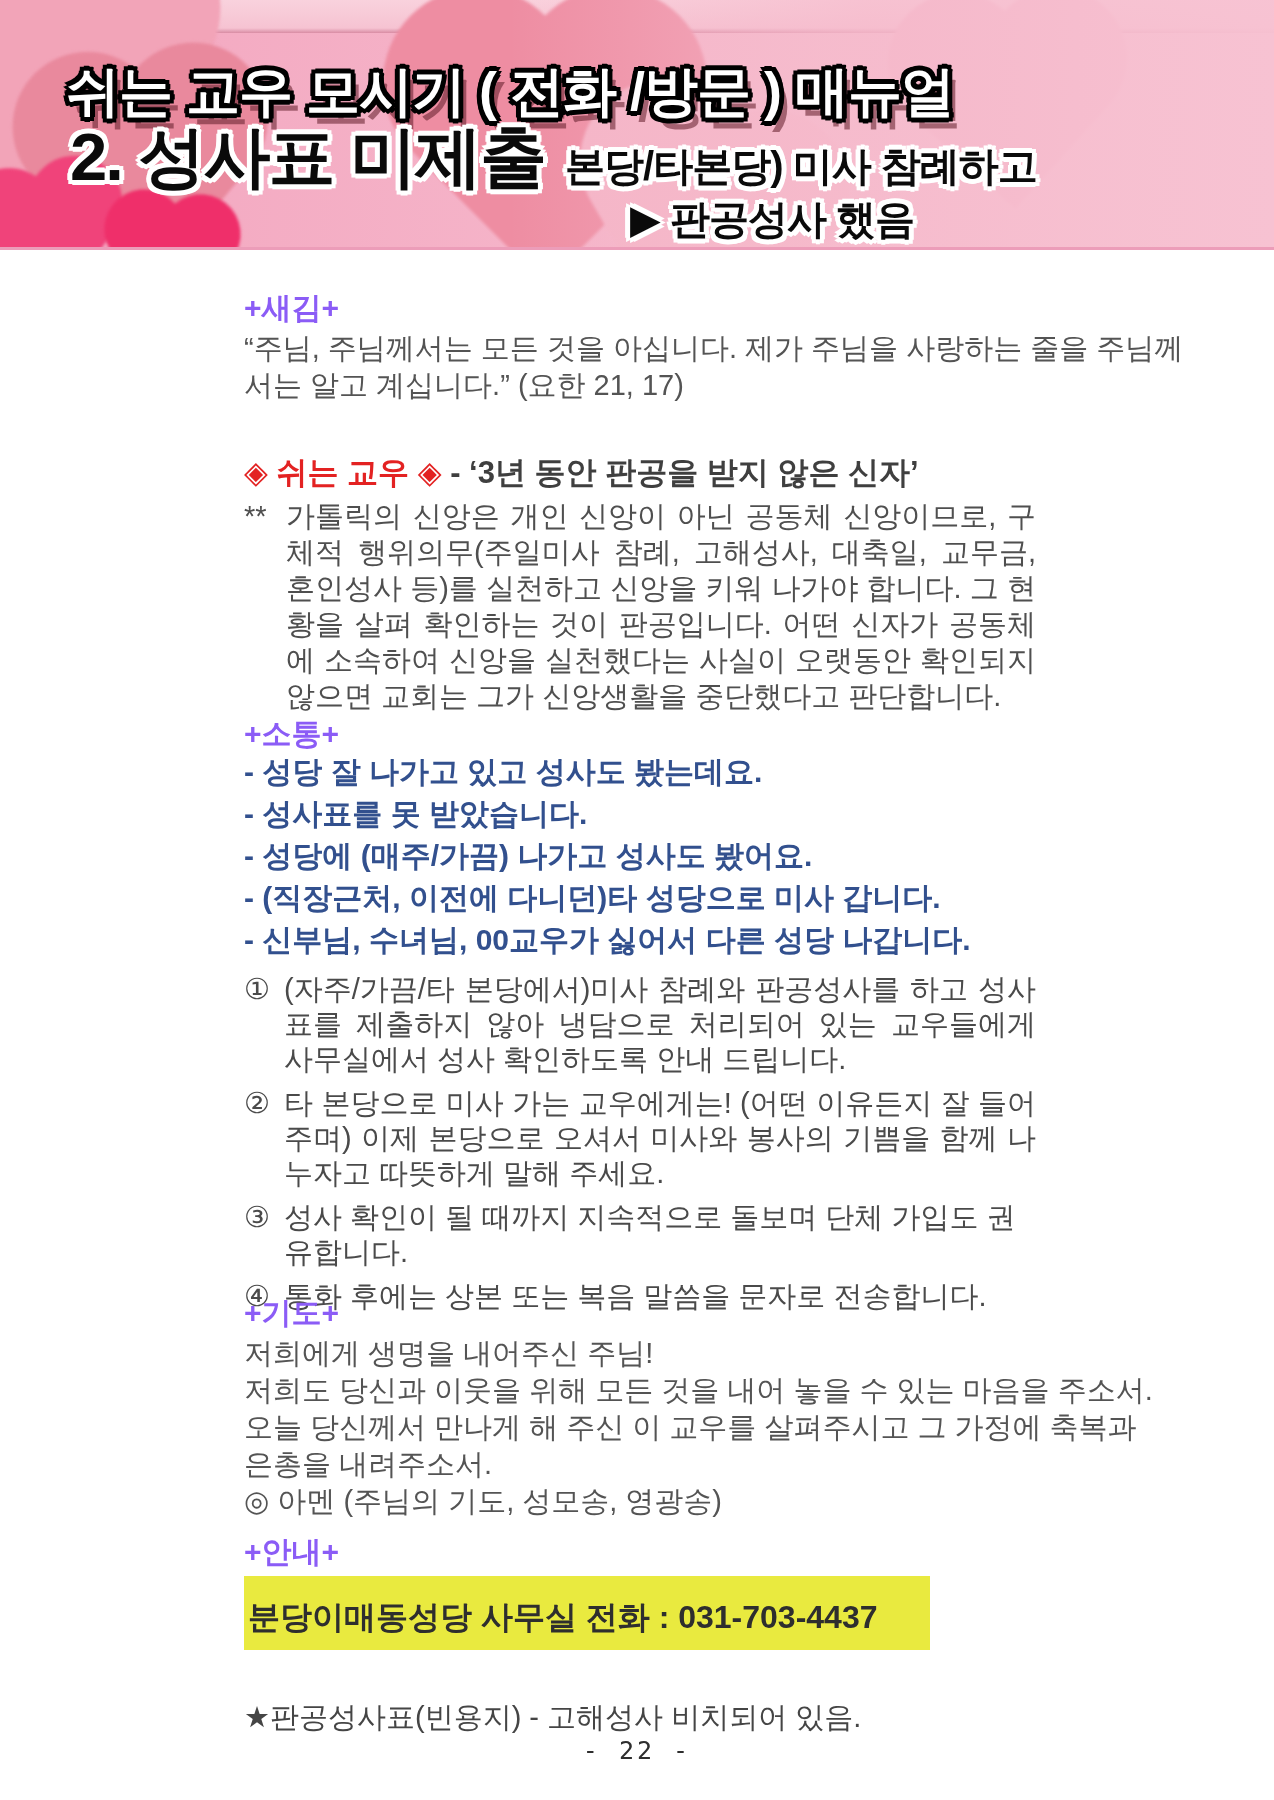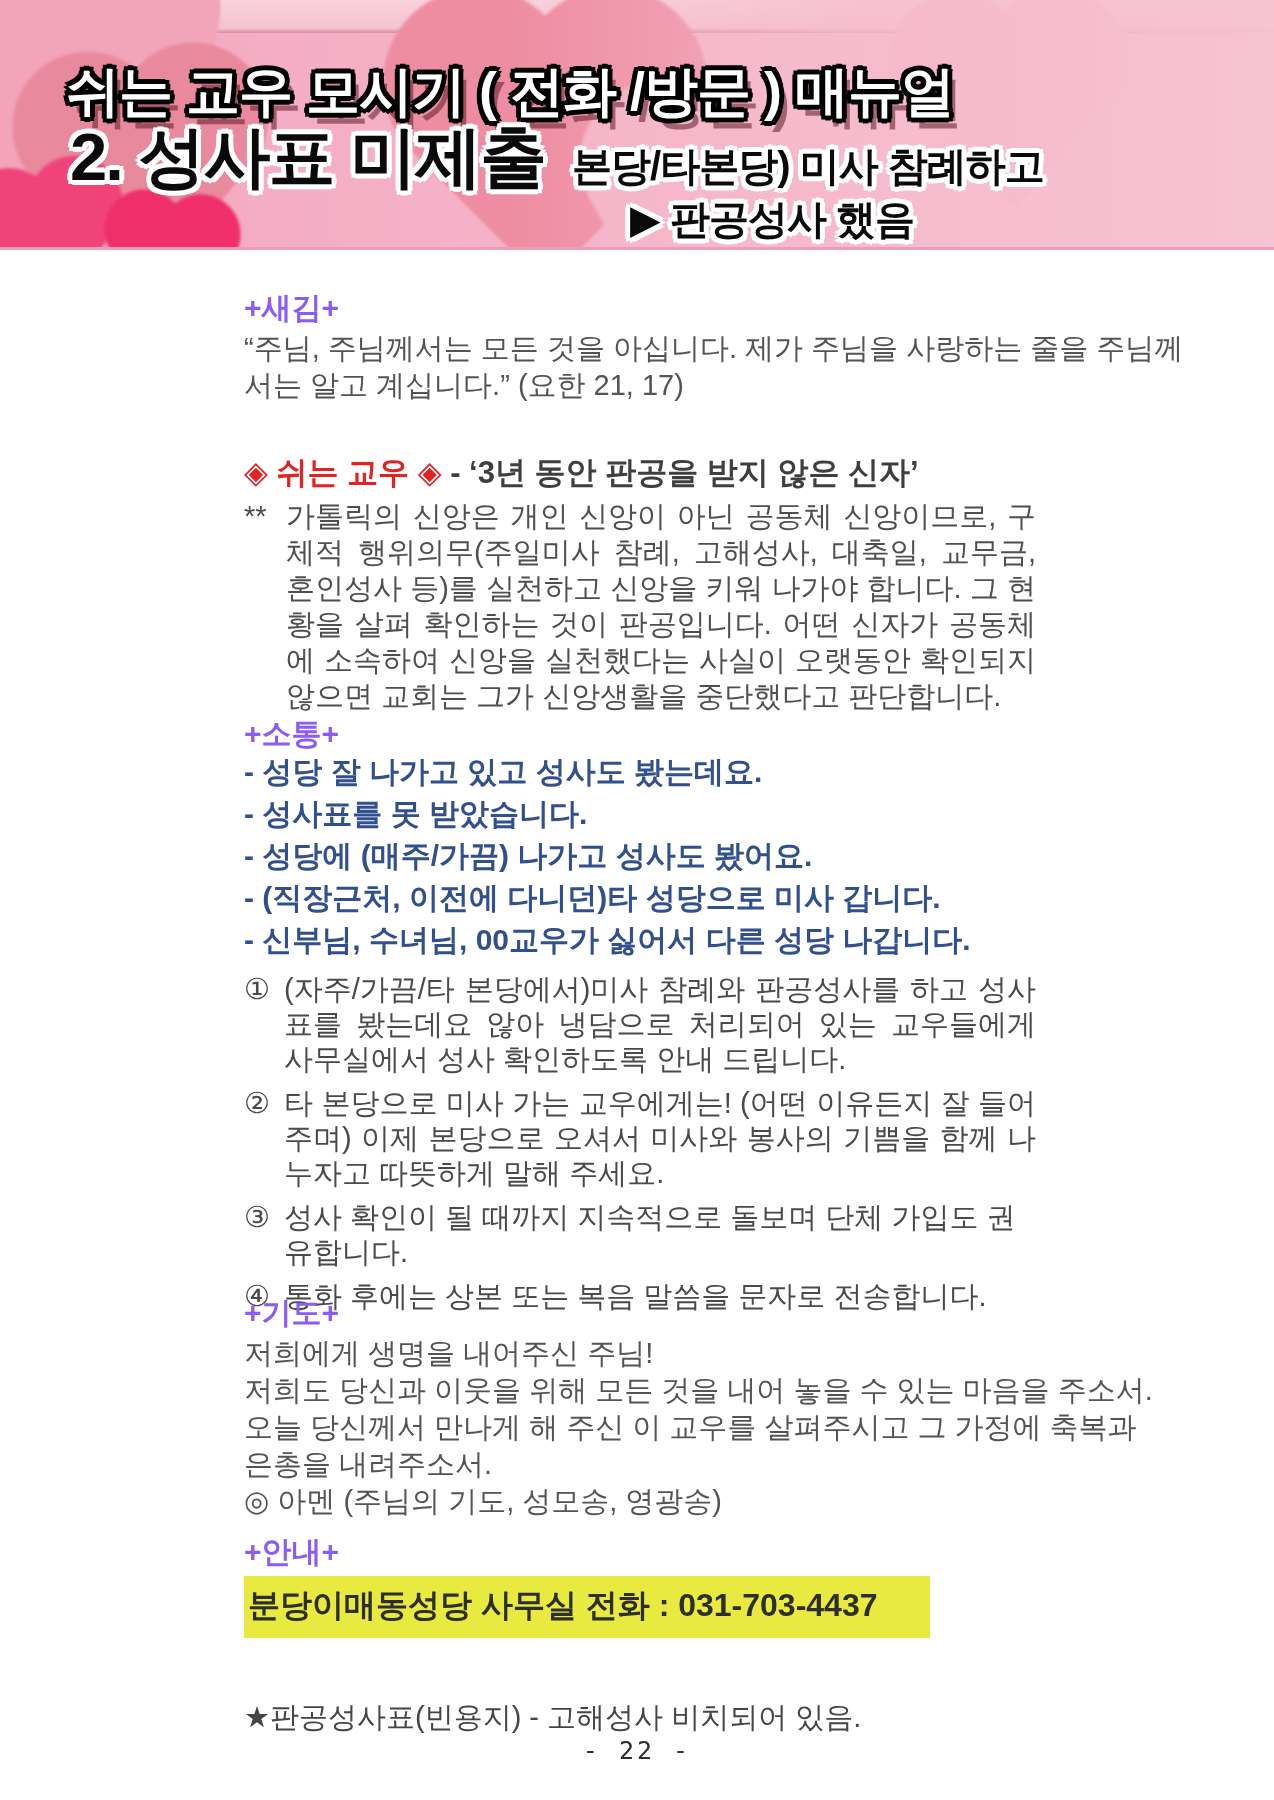--- a/index.html
+++ b/index.html
@@ -33,21 +33,21 @@
   
   .title-line1 {
     position:absolute; left:66px; top:56px; font-size:54px; font-weight:900;
     color:#ffffff; letter-spacing:-1px; white-space:nowrap;
     text-shadow:
       -4px -4px 0 #000, 4px -4px 0 #000, -4px 4px 0 #000, 4px 4px 0 #000,
       -5px 0 0 #000, 5px 0 0 #000, 0 -5px 0 #000, 0 5px 0 #000,
       8px 11px 0 rgba(96,28,40,.55);
   }
   .title-line2-row {
-    position:absolute; left:70px; top:112px; display:flex; align-items:baseline; gap:27px; white-space:nowrap;
+    position:absolute; left:70px; top:112px; display:flex; align-items:baseline; gap:20px; white-space:nowrap;
   }
   .outline-white {
     color:#0a0a0a; font-weight:900;
     text-shadow:
       -4px -4px 0 #fff, 4px -4px 0 #fff, -4px 4px 0 #fff, 4px 4px 0 #fff,
       -5px 0 0 #fff, 5px 0 0 #fff, 0 -5px 0 #fff, 0 5px 0 #fff;
   }
   .title-line2 { font-size:67px; letter-spacing:-2px; }
   .title-line2-suffix { font-size:40px; letter-spacing:-1px; }
   .title-line3 {
@@ -62,21 +62,21 @@
   .quote-line { white-space:nowrap; }
   .para-row { display:flex; align-items:flex-start; }
   .para-marker { flex:0 0 42px; font-size:29px; color:#4f4f4f; line-height:36px; }
   .para-body { flex:1; font-size:29px; color:#4f4f4f; line-height:36px; text-align:justify; word-break:break-all; }
   .blue-item { font-size:30px; font-weight:bold; color:#32508e; height:42px; white-space:nowrap; }
   .num-item { display:flex; align-items:flex-start; margin-bottom:9px; }
   .num-marker { flex:0 0 40px; font-size:29px; color:#4a4a4a; line-height:35px; }
   .num-body { flex:1; font-size:29px; color:#4a4a4a; line-height:35px; text-align:justify; word-break:break-all; }
   .prayer-line { white-space:nowrap; line-height:37px; }
   .yellow-box {
-    display:inline-block; background:#e9ea3f; padding:8px 52px 10px 4px;
+    display:inline-block; background:#e9ea3f; padding:20px 52px 10px 4px;
     font-size:32px; font-weight:bold; color:#2e2e2e; white-space:nowrap;
   }
   .star-note { font-size:29px; color:#454545; white-space:nowrap; }
   .footer-page {
     position:absolute; top:1736px; left:0; width:1274px; text-align:center;
     font-size:25px; color:#2e2e2e; letter-spacing:3px; font-family:"DejaVu Sans Mono","Liberation Mono",monospace;
   }
 </style>
 </head>
 <body>
@@ -126,21 +126,21 @@
 <div class="content" style="top:752px;">
   <div class="blue-item">- 성당 잘 나가고 있고 성사도 봤는데요.</div>
   <div class="blue-item">- 성사표를 못 받았습니다.</div>
   <div class="blue-item">- 성당에 (매주/가끔) 나가고 성사도 봤어요.</div>
   <div class="blue-item">- (직장근처, 이전에 다니던)타 성당으로 미사 갑니다.</div>
   <div class="blue-item">- 신부님, 수녀님, 00교우가 싫어서 다른 성당 나갑니다.</div>
 </div>
 <div class="content" style="top:972px;">
   <div class="num-item">
     <div class="num-marker">①</div>
-    <div class="num-body">(자주/가끔/타 본당에서)미사 참례와 판공성사를 하고 성사표를 봤는데요 않아 냉담으로 처리되어 있는 교우들에게 사무실에서 성사 확인하도록 안내 드립니다.</div>
+    <div class="num-body">(자주/가끔/타 본당에서)미사 참례와 판공성사를 하고 성사표를 제출하지 않아 냉담으로 처리되어 있는 교우들에게 사무실에서 성사 확인하도록 안내 드립니다.</div>
   </div>
   <div class="num-item">
     <div class="num-marker">②</div>
     <div class="num-body">타 본당으로 미사 가는 교우에게는! (어떤 이유든지 잘 들어주며) 이제 본당으로 오셔서 미사와 봉사의 기쁨을 함께 나누자고 따뜻하게 말해 주세요.</div>
   </div>
   <div class="num-item">
     <div class="num-marker">③</div>
     <div class="num-body" style="text-align:left;">성사 확인이 될 때까지 지속적으로 돌보며 단체 가입도 권유합니다.</div>
   </div>
   <div class="num-item">

